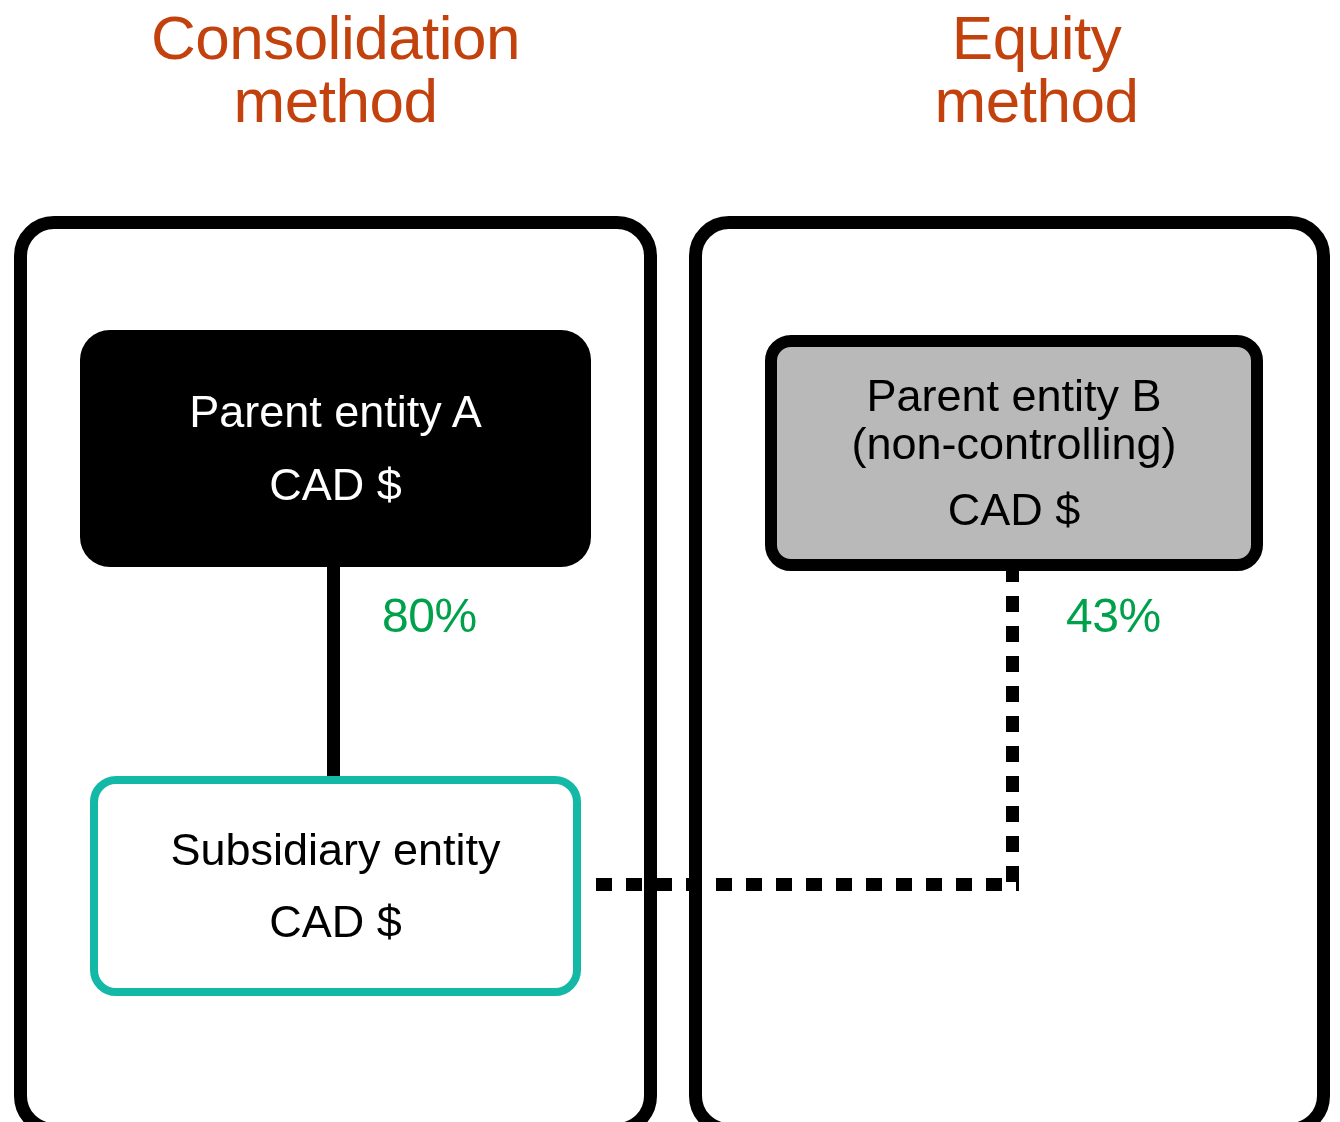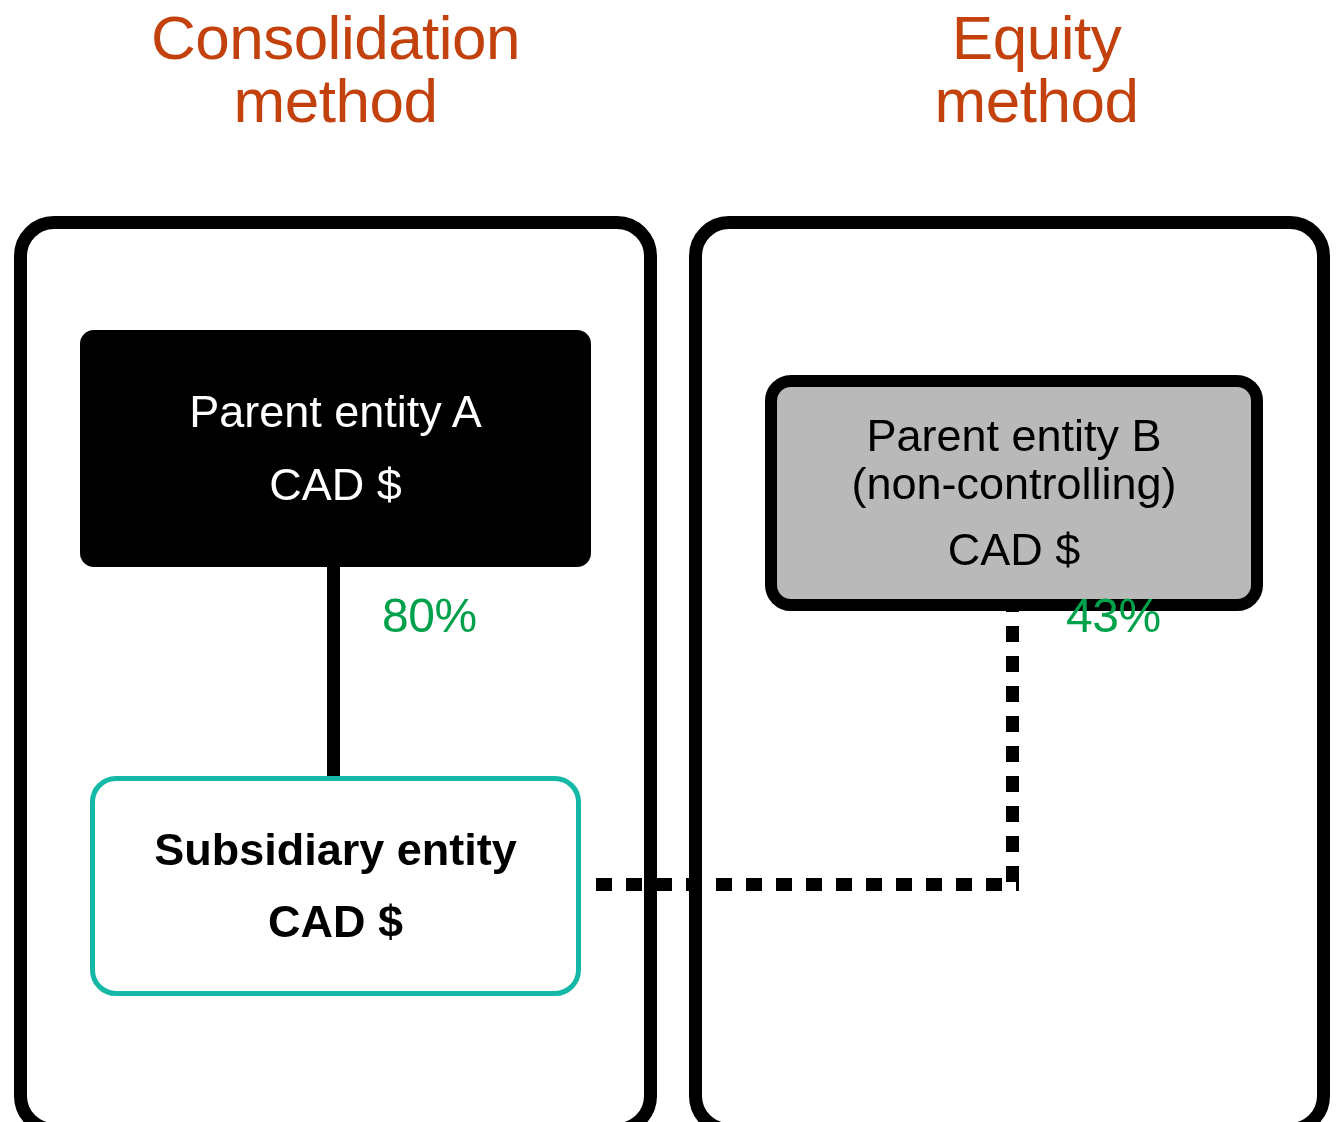--- a/index.html
+++ b/index.html
@@ -53,40 +53,38 @@
     font-size: 45px;
     line-height: 1.07;
   }
   .entity-line { display: block; }
   .entity-line.spaced { margin-top: 24px; }
 
   #box-parent-a {
     left: 80px; top: 330px; width: 511px; height: 237px;
     background: #000000;
     color: #ffffff;
-    border-radius: 14px;
+    border-radius: 30px;
   }
 
   #box-parent-b {
     left: 765px; top: 335px; width: 498px; height: 236px;
     background: #b9b9b9;
     color: #000000;
     border: 12px solid #000000;
     border-radius: 26px;
-    margin-top: 40px;
   }
   #box-parent-b .entity-line.spaced { margin-top: 18px; }
 
   #box-subsidiary {
     left: 90px; top: 776px; width: 491px; height: 220px;
     background: #ffffff;
     color: #000000;
-    border: 5px solid #14b8a6;
+    border: 8px solid #14b8a6;
     border-radius: 26px;
-    font-weight: bold;
   }
 
   
   
   #connector-solid-vertical {
     position: absolute;
     left: 327px;
     top: 560px;
     width: 13px;
     height: 222px;

